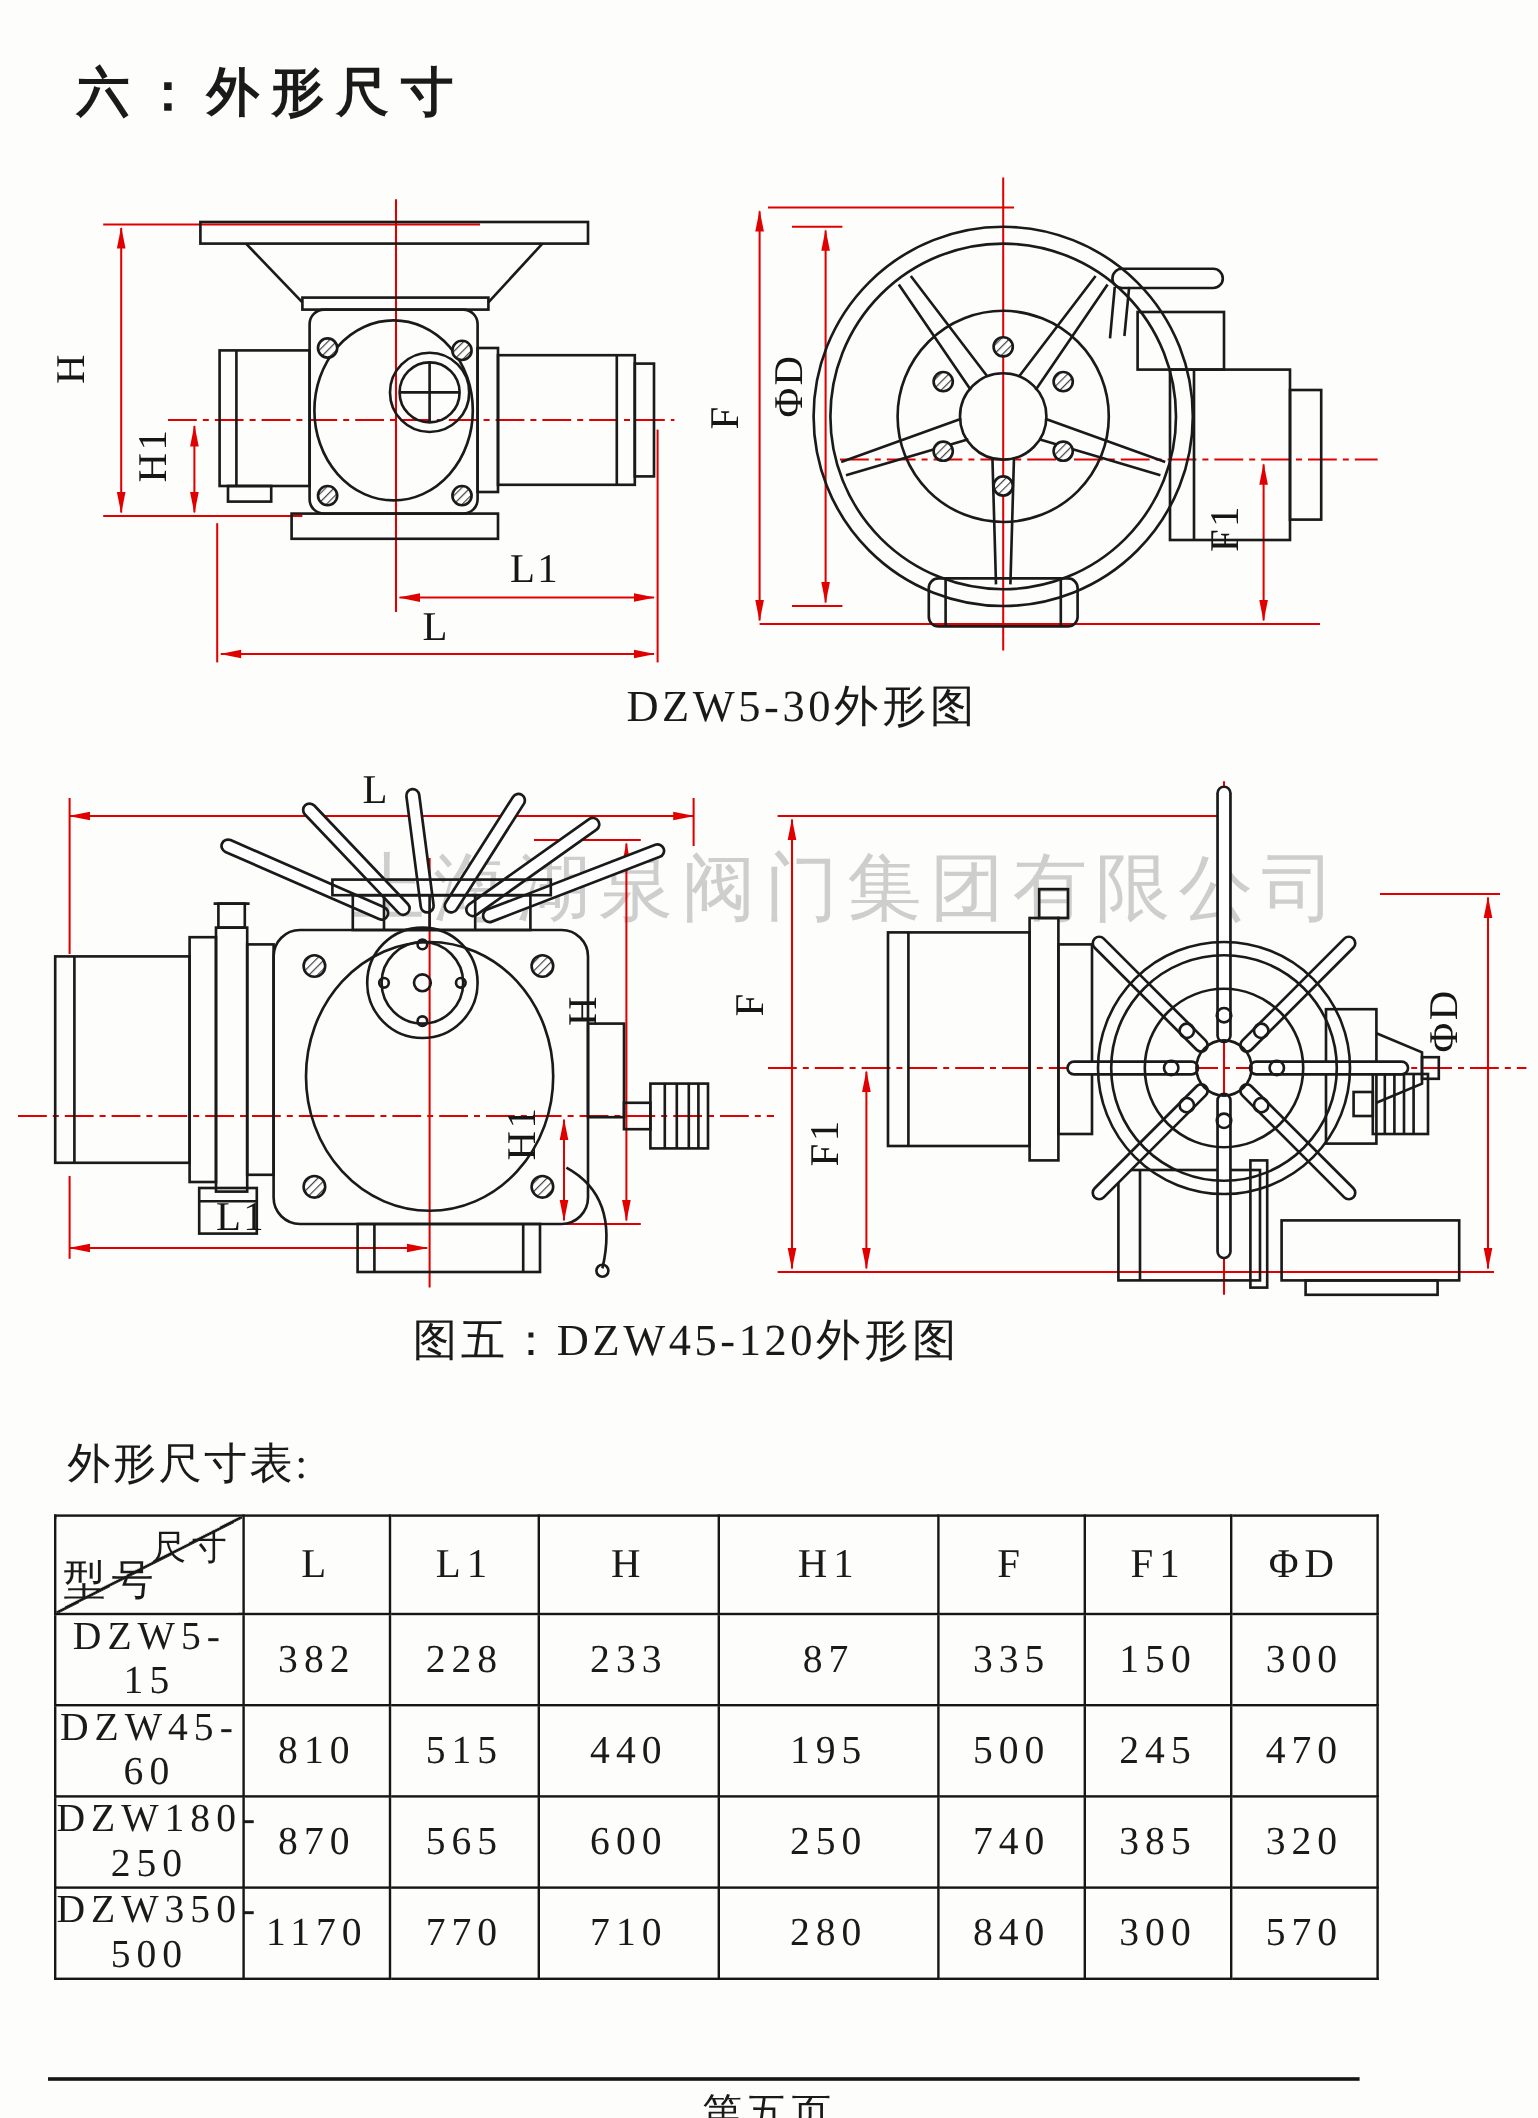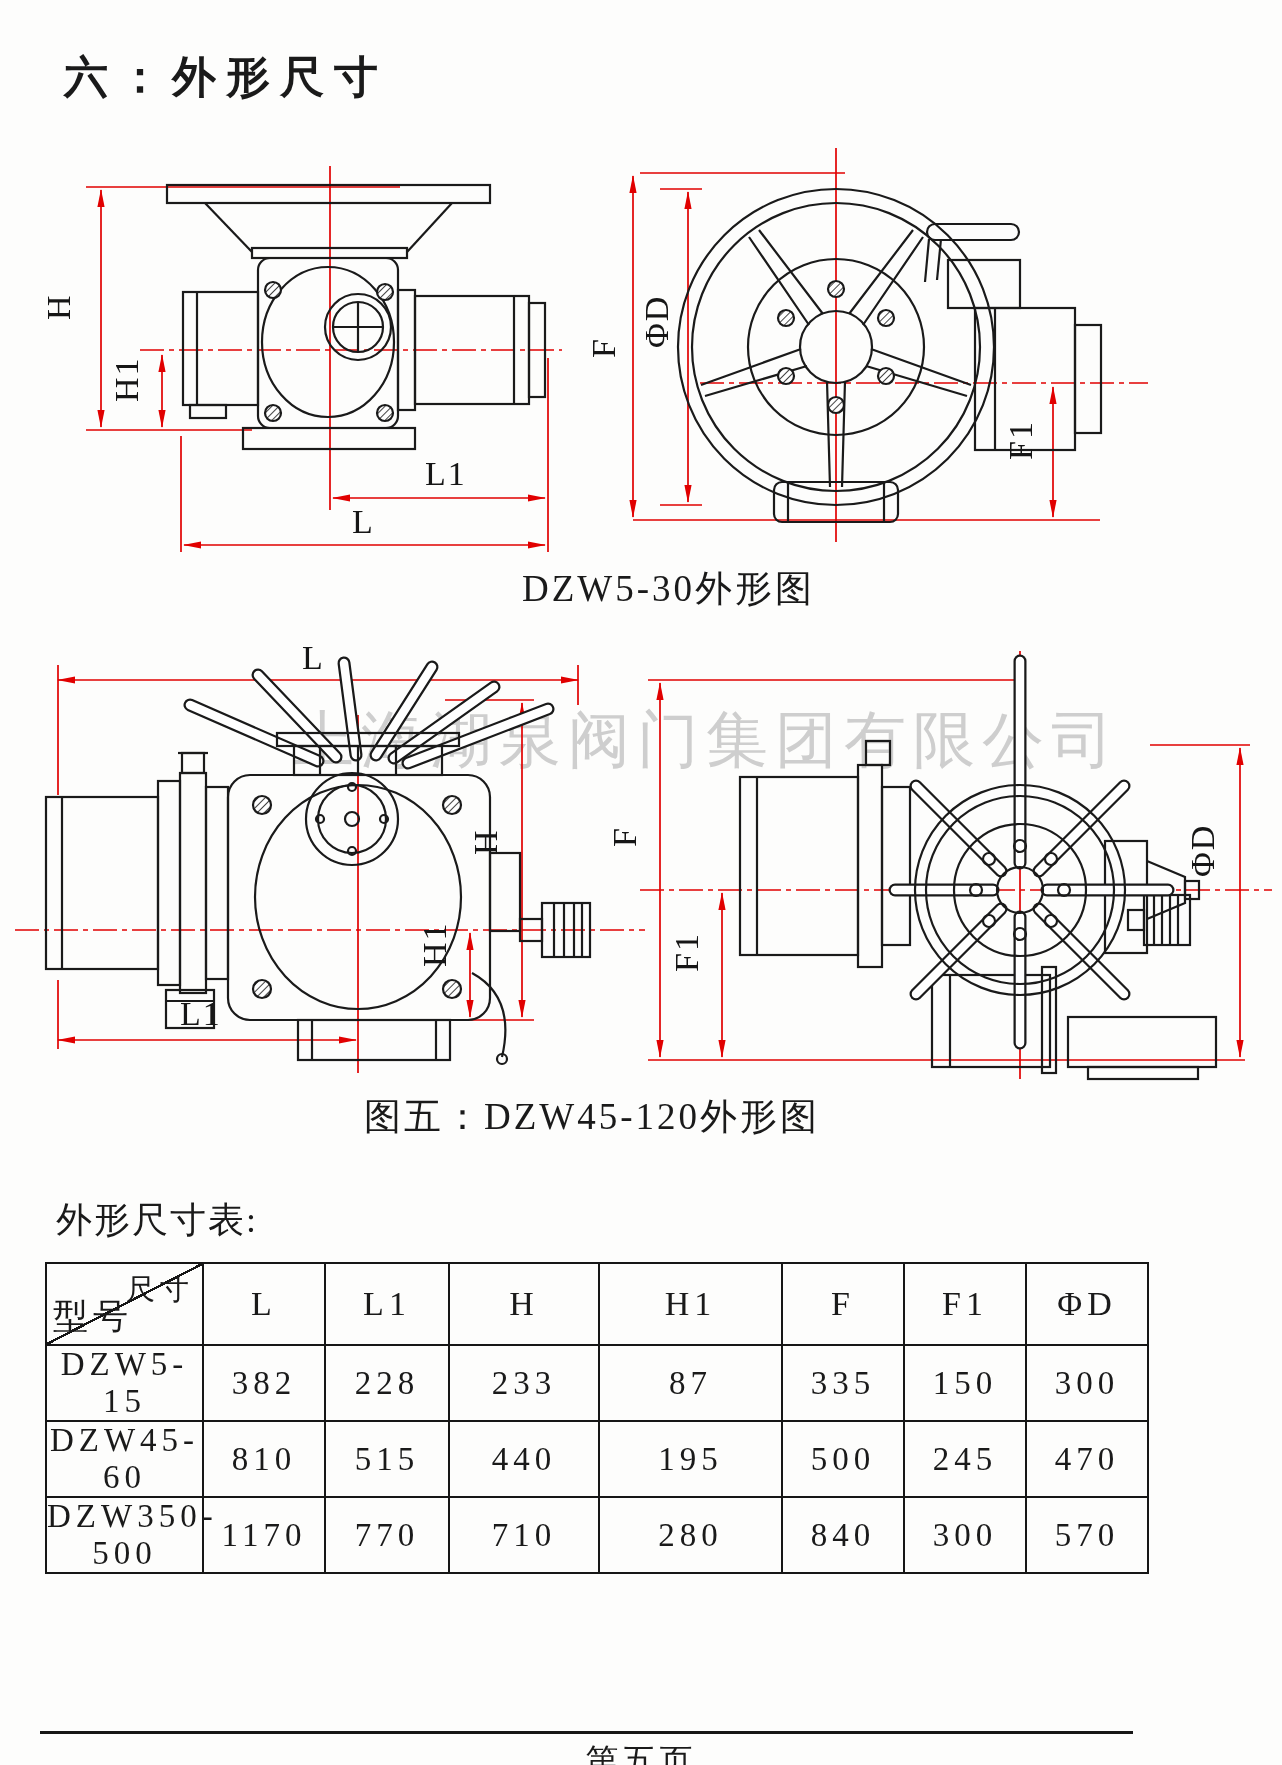--- a/index.html
+++ b/index.html
@@ -288,21 +288,21 @@
 
   <text class="dim" x="302" y="24">L</text>
   <text class="dim" x="180" y="380">L1</text>
   <text class="dim" x="497" y="210" transform="rotate(-90 497 210)">H</text>
   <text class="dim" x="446" y="322" transform="rotate(-90 446 322)">H1</text>
   <text class="dim" x="636" y="202" transform="rotate(-90 636 202)">F</text>
   <text class="dim" x="698" y="327" transform="rotate(-90 698 327)">F1</text>
   <text class="dim" x="1214" y="232" transform="rotate(-90 1214 232)">ΦD</text>
 </svg>
 
-<div class="abs caption" style="left:364px;top:1092px;">图五：DZW45-120外形图</div>
+<div class="abs caption" style="left:344px;top:1092px;">图五：DZW45-120外形图</div>
 
 <div class="abs table-title">外形尺寸表:</div>
 
 <table class="dims">
   <tbody>
       <tr class="hdr">
     <td class="corner" style="width:155px">
       <span class="tr">尺寸</span>
       <span class="bl">型号</span>
     </td>
@@ -328,20 +328,30 @@
     <td class="model">DZW45-60</td>
     <td>810</td>
     <td>515</td>
     <td>440</td>
     <td>195</td>
     <td>500</td>
     <td>245</td>
     <td>470</td>
   </tr>
   <tr>
+    <td class="model">DZW180-250</td>
+    <td>870</td>
+    <td>565</td>
+    <td>600</td>
+    <td>250</td>
+    <td>740</td>
+    <td>385</td>
+    <td>320</td>
+  </tr>
+  <tr>
     <td class="model">DZW350-500</td>
     <td>1170</td>
     <td>770</td>
     <td>710</td>
     <td>280</td>
     <td>840</td>
     <td>300</td>
     <td>570</td>
   </tr>
 </tbody>

